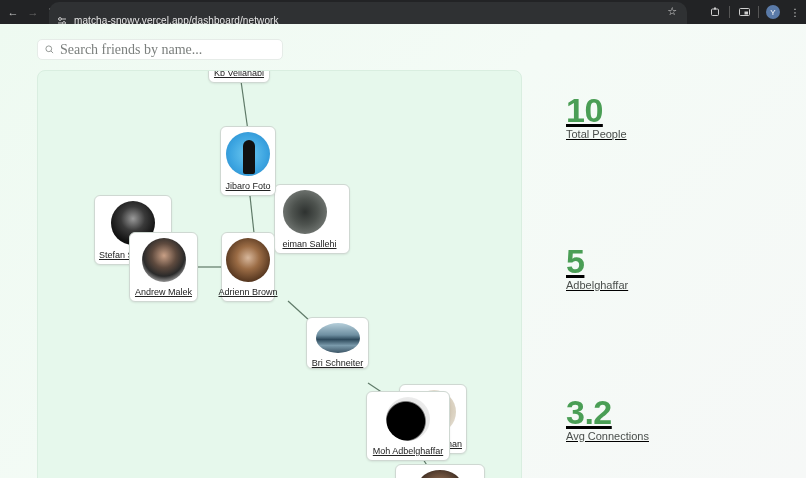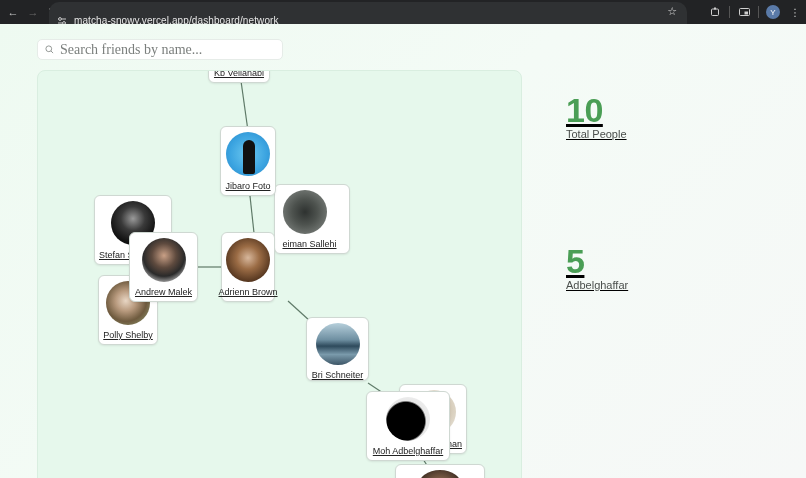--- a/index.html
+++ b/index.html
@@ -111,24 +111,20 @@
 
     <div class="node" style="left:170px; top:-20px; width:62px; height:32px; justify-content:flex-end; padding-bottom:4px;">
       <div class="name" style="margin-top:0;">Kb Vellanabi</div>
     </div>
 
     <div class="node" style="left:56px; top:124px; width:78px; height:70px; align-items:flex-start; padding-left:4px;">
       <div class="photo" style="margin-left:12px; background: radial-gradient(circle at 50% 40%, #9a9a9a 0%, #3a3a3a 35%, #111 70%);"></div>
       <div class="name">Stefan S</div>
     </div>
 
-    <div class="node" style="left:60px; top:204px; width:60px; height:70px;">
-      <div class="photo" style="background: radial-gradient(circle at 45% 45%, #e8d6c4 0%, #b89a7e 30%, #6e5a3e 60%, #95a87a 100%);"></div>
-      <div class="name">Polly Shelby</div>
-    </div>
 
     <div class="node" style="left:236px; top:113px; width:76px; height:70px; align-items:center; padding-right:5px;">
       <div class="photo" style="margin-right:10px; background: radial-gradient(circle at 50% 50%, #2e3230 0%, #4d524e 40%, #8a8f8b 100%);"></div>
       <div class="name">eiman Sallehi</div>
     </div>
 
     <div class="node" style="left:182px; top:55px; width:56px; height:70px;">
       <div class="photo" style="background: radial-gradient(circle at 50% 50%, #6cc8f0 0%, #3aa3e0 60%, #2b86c4 100%); position:relative;">
         <div style="position:absolute; left:17px; top:8px; width:12px; height:34px; background:#111; border-radius:6px 6px 2px 2px;"></div>
       </div>
@@ -138,21 +134,21 @@
     <div class="node" style="left:91px; top:161px; width:69px; height:70px;">
       <div class="photo" style="background: radial-gradient(circle at 50% 40%, #c9a086 0%, #5e4a3e 35%, #2a2a2a 60%, #e8e8e8 90%);"></div>
       <div class="name">Andrew Malek</div>
     </div>
 
     <div class="node" style="left:183px; top:161px; width:54px; height:70px;">
       <div class="photo" style="background: radial-gradient(circle at 50% 45%, #d7b79c 0%, #9b6c45 35%, #5a3a22 70%, #3d2a1b 100%);"></div>
       <div class="name">Adrienn Brown</div>
     </div>
 
-    <div class="node" style="left:268px; top:246px; width:63px; height:64px;">
+    <div class="node" style="left:268px; top:246px; width:63px; height:52px;">
       <div class="photo" style="background: linear-gradient(180deg, #b6cfdb 0%, #6e8fa1 40%, #2e4a5c 55%, #7a9aab 75%, #3c5566 100%);"></div>
       <div class="name">Bri Schneiter</div>
     </div>
 
     <div class="node" style="left:361px; top:313px; width:68px; height:70px; align-items:flex-end; padding-right:4px;">
       <div class="photo" style="margin-right:6px; background: radial-gradient(circle at 60% 45%, #c8b89e 0%, #e2dccf 60%, #f0ece3 100%);"></div>
       <div class="name">…han</div>
     </div>
 
     <div class="node" style="left:328px; top:320px; width:84px; height:70px;">
@@ -166,13 +162,17 @@
   </div>
 
   <div class="stat" style="top:70px;">
     <div class="val">10</div>
     <div class="lbl">Total People</div>
   </div>
   <div class="stat" style="top:221px;">
     <div class="val">5</div>
     <div class="lbl">Adbelghaffar</div>
   </div>
+  <div class="stat" style="top:372px;">
+    <div class="val">3.2</div>
+    <div class="lbl">Avg Connections</div>
+  </div>
 </div>
 
 </body></html>

